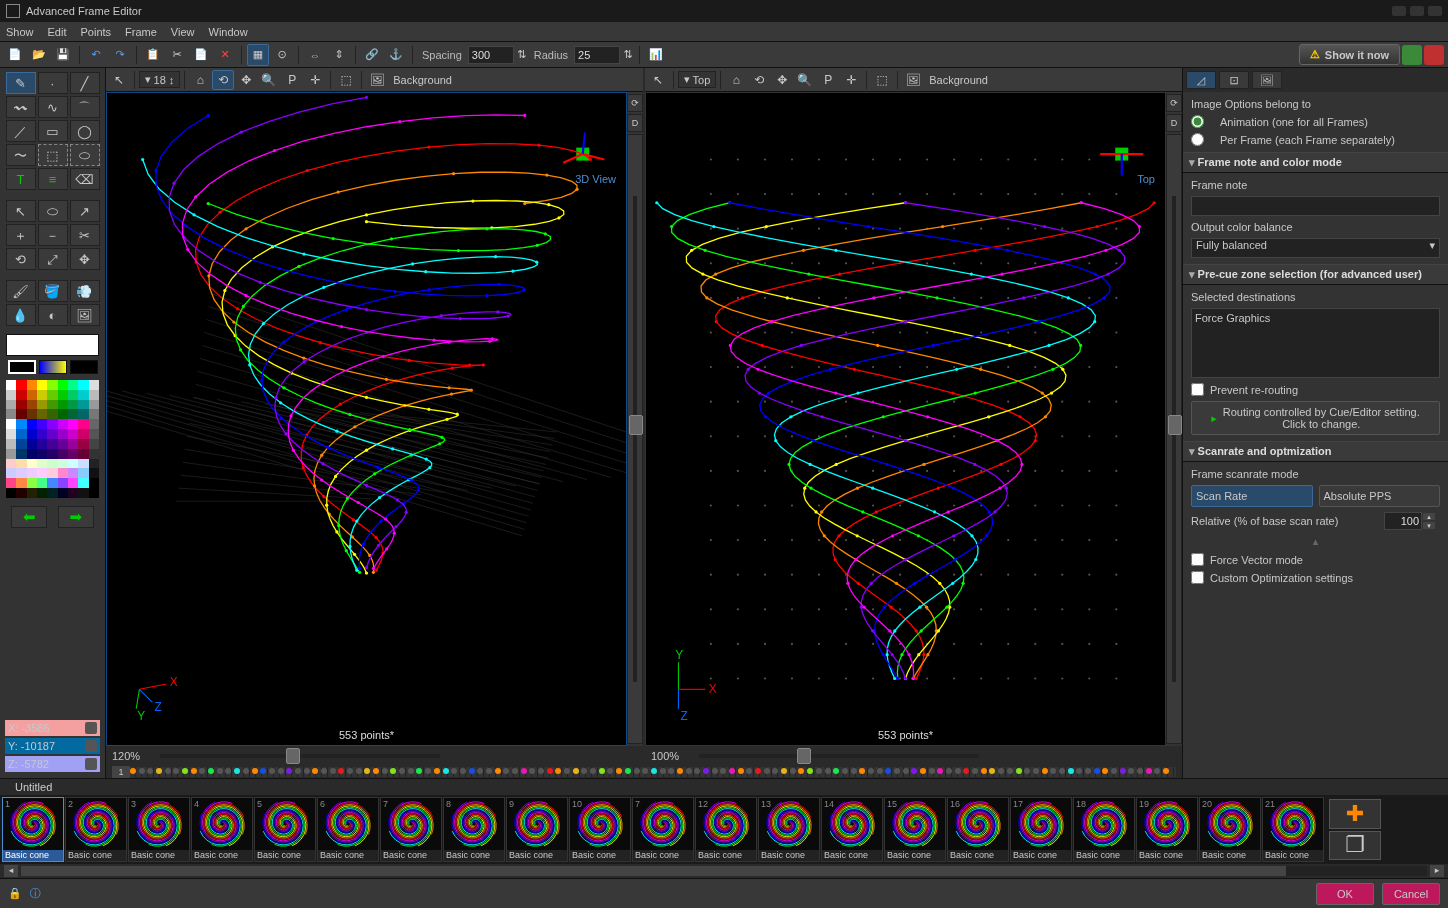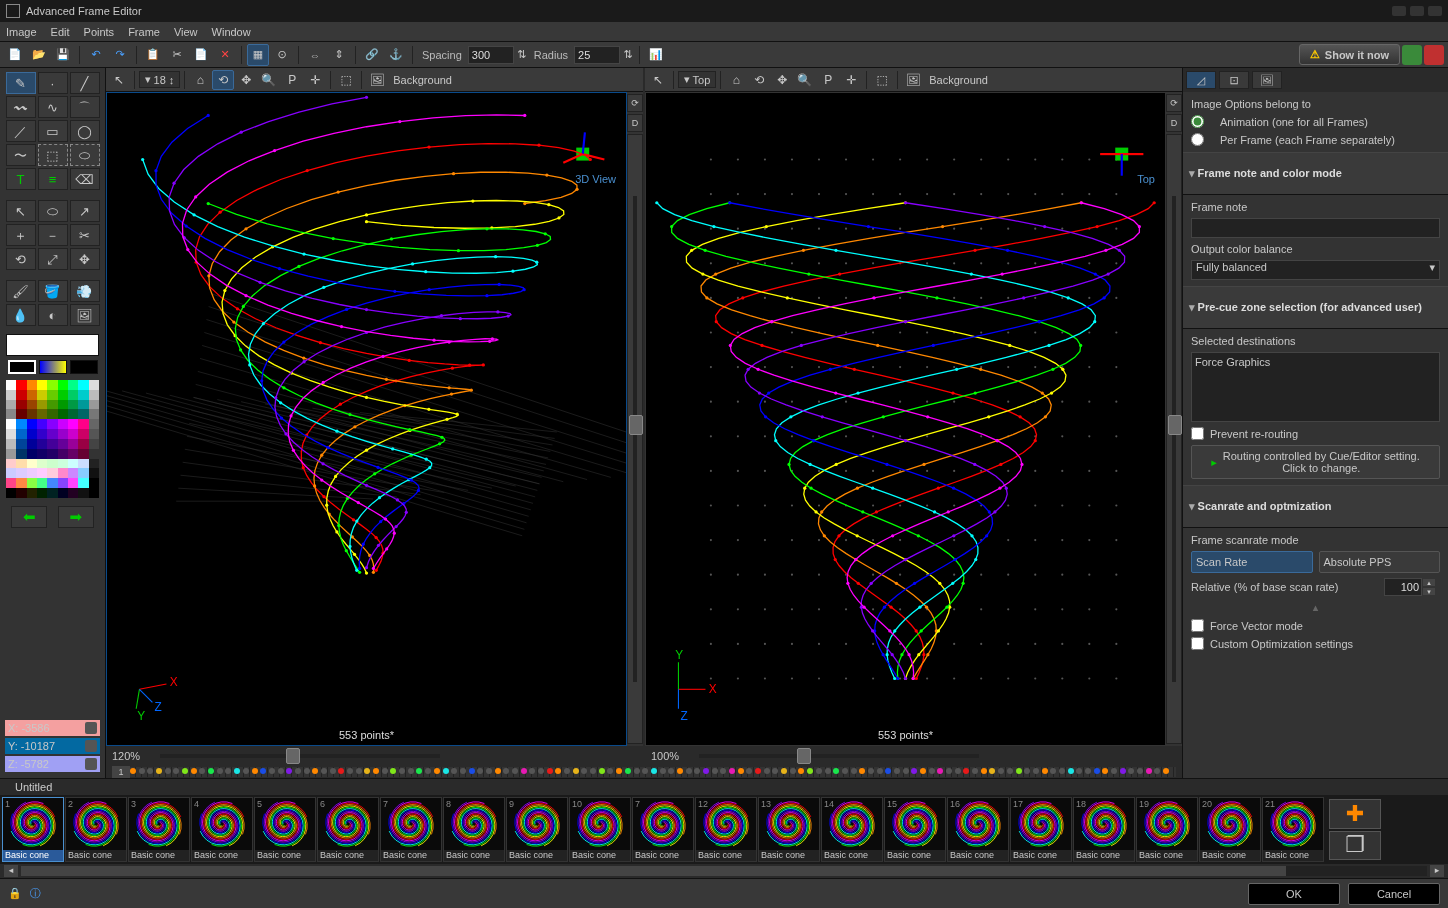--- a/index.html
+++ b/index.html
@@ -60,21 +60,21 @@
 .hslider .thumb{position:absolute;top:-6px;left:45%;width:14px;height:16px;background:#666;border:1px solid #888;border-radius:2px}
 .timeline{height:12px;background:#2a2a2a;display:flex;align-items:center;padding:0 6px}
 .timeline .tlabel2{width:18px;text-align:center;background:#444;height:12px;line-height:12px;font-size:9px}
 .ticks{flex:1;height:10px;background:repeating-linear-gradient(90deg,#333 0,#333 5px,#222 5px,#222 6px);position:relative}
 .ticks .dot{position:absolute;top:1px;width:6px;height:6px;border-radius:50%}
 .rightpanel{width:266px;background:#333;border-left:1px solid #111;display:flex;flex-direction:column;overflow:hidden;overflow-y:auto}
 .rtabs{height:24px;display:flex;gap:3px;padding:3px;background:#2a2a2a}
 .rtab{width:30px;height:18px;background:#3a3a3a;border:1px solid #222;display:flex;align-items:center;justify-content:center}
 .rtab.sel{background:#2a4a6a}
 .rsection{padding:6px 8px;display:flex;flex-direction:column;gap:5px}
-.rheader{background:#3a3a3a;padding:14px 6px;font-weight:bold;color:#ddd;border-top:1px solid #444;border-bottom:1px solid #111}
+.rheader{background:#3a3a3a;padding:3px 6px;font-weight:bold;color:#ddd;border-top:1px solid #444;border-bottom:1px solid #111}
 .rheader::before{content:"▾ ";color:#aaa}
 .radio{display:flex;align-items:center;gap:16px}
 .radio input{accent-color:#3a8a3a}
 .rinput{background:#222;border:1px solid #444;height:20px;padding:0 4px;color:#ddd;width:100%}
 .rselect{background:#222;border:1px solid #444;height:20px;padding:0 4px;color:#ddd;width:100%}
 .rlist{background:#222;border:1px solid #444;height:70px;padding:3px;color:#ddd}
 .check{display:flex;align-items:center;gap:6px}
 .rbtn{background:#3a3a3a;border:1px solid #555;padding:4px;text-align:left;border-radius:2px}
 .btnrow{display:flex;gap:6px}
 .btnrow .rbtn{flex:1}
@@ -93,37 +93,37 @@
 .thumb-img{flex:1;display:flex;align-items:center;justify-content:center}
 .thumb-lbl{height:13px;font-size:9px;text-align:left;padding:0 2px;background:#222;overflow:hidden;white-space:nowrap}
 .thumb-cell.sel .thumb-lbl{background:#2a5a9a;color:#fff}
 .addcol{width:56px;display:flex;flex-direction:column;gap:2px;padding:2px;margin-left:2px}
 .addcol div{flex:1;background:#333;border:1px solid #555;display:flex;align-items:center;justify-content:center;font-size:22px}
 .scrollrow{height:14px;background:#2a2a2a;display:flex;align-items:center;padding:0 4px;gap:3px}
 .scrollrow .sbtn{width:14px;height:12px;background:#444;font-size:9px;text-align:center}
 .scrollrow .strack{flex:1;height:10px;background:#222}
 .footer{height:30px;background:#383838;border-top:1px solid #111;display:flex;align-items:center;padding:0 8px;gap:8px}
 .footer .fbtn{margin-left:auto}
-.okbtn{width:92px;height:22px;background:#000000;border:1px solid #666;border-radius:2px;text-align:center;line-height:20px}
+.okbtn{width:58px;height:22px;background:#be185d;border:1px solid #666;border-radius:2px;text-align:center;line-height:20px}
 </style>
 </head>
 <body>
 
 <div class="titlebar">
   <span class="app-icon"></span>
   <span>Advanced Frame Editor</span>
   <div class="win-ctrl">
     <span></span>
     <span></span>
     <span></span>
   </div>
 </div>
 
 <div class="menubar">
-  <span>Image</span>
+  <span>Show</span>
   <span>Edit</span>
   <span>Points</span>
   <span>Frame</span>
   <span>View</span>
   <span>Window</span>
 </div>
 
 <div class="toolbar">
   <div class="tbtn">📄</div>
   <div class="tbtn">📂</div>

